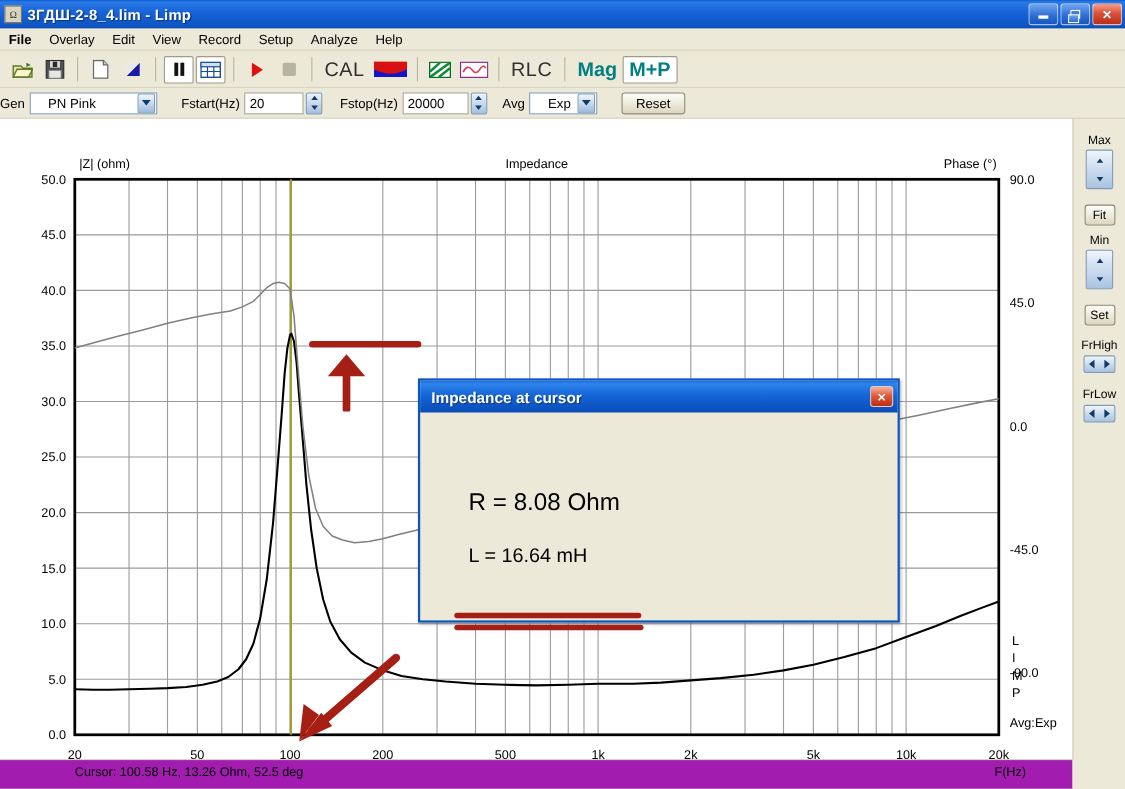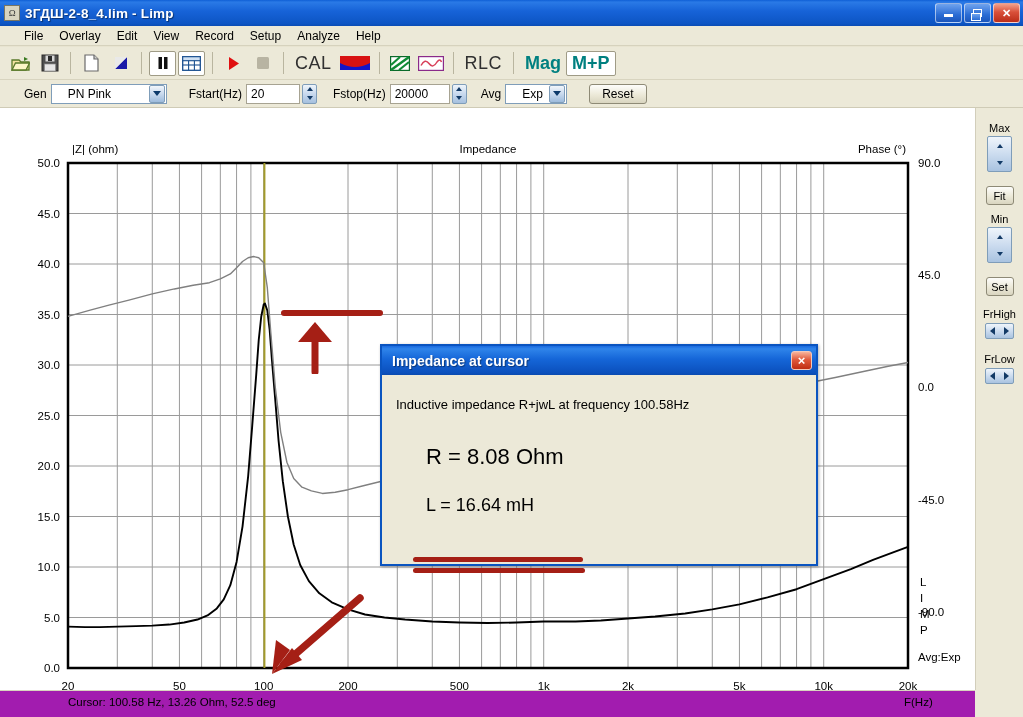--- a/index.html
+++ b/index.html
@@ -45,21 +45,21 @@
 
   
   #menubar{
     position:absolute;left:0;top:26px;width:1023px;height:20px;
     background:#ece9d8; display:flex; align-items:center;
     border-bottom:1px solid #d6d2bd;
   }
   #menubar .mi{
     font-size:12px;color:#000;padding:2px 8px;
   }
-  #menubar .mi:first-child{ padding-left:24px; }
+  #menubar .mi:first-child{ padding-left:8px;font-weight:bold; }
 
   
   #toolbar{
     position:absolute;left:0;top:47px;width:1023px;height:33px;
     background:#ece9d8;
     display:flex;align-items:center;
     border-bottom:1px solid #d8d4bf;
   }
   .tbsep{ width:1px;height:22px;background:#b9b59f;margin:0 6px; }
   .tbbtn{
@@ -81,21 +81,21 @@
   }
   .tbtext.teal{ color:#008080; }
   .tbtext.pressed{ border:1px solid #9f9b86;background:#fff;border-radius:2px;}
   .tbtext.rlc{ font-weight:normal;color:#303030;letter-spacing:.5px;}
 
   #paramsbar{
     position:absolute;left:0;top:80px;width:1023px;height:28px;
     background:#ece9d8; display:flex; align-items:center;
     border-bottom:1px solid #cfcbb6;
   }
-  #paramsbar .lbl{ font-size:12px;color:#000;margin:0 4px 0 24px; }
+  #paramsbar .lbl{ font-size:12px;color:#000;margin:0 4px 0 0; }
   .combo{
     height:20px;background:#fff;border:1px solid #7f9db9;
     display:flex;align-items:center; font-size:12px;color:#000;
     padding-left:16px; position:relative;
   }
   .combo .cval{ flex:1; }
   .combo .carrow{
     width:16px;height:18px;margin:0 1px 0 0;
     background:linear-gradient(180deg,#f2f6fb,#c4d6ec 55%,#9dbbdc);
     border:1px solid #7f9db9; border-radius:2px;
@@ -505,19 +505,18 @@
 <div id="sbcorner"></div>
 
 <div id="dialog">
   <div class="dtitle">
     <div class="t">Impedance at cursor</div>
     <div class="dclose">
       <span>×</span>
     </div>
   </div>
   <div class="dbody">
-    <div class="dline1">Inductive impedance R+jwL at frequency 100.58Hz</div>
     <div class="dR">R = 8.08 Ohm</div>
     <div class="dL">L = 16.64 mH</div>
     <div class="dmark1"></div>
     <div class="dmark2"></div>
   </div>
 </div>
 
 </body></html>

